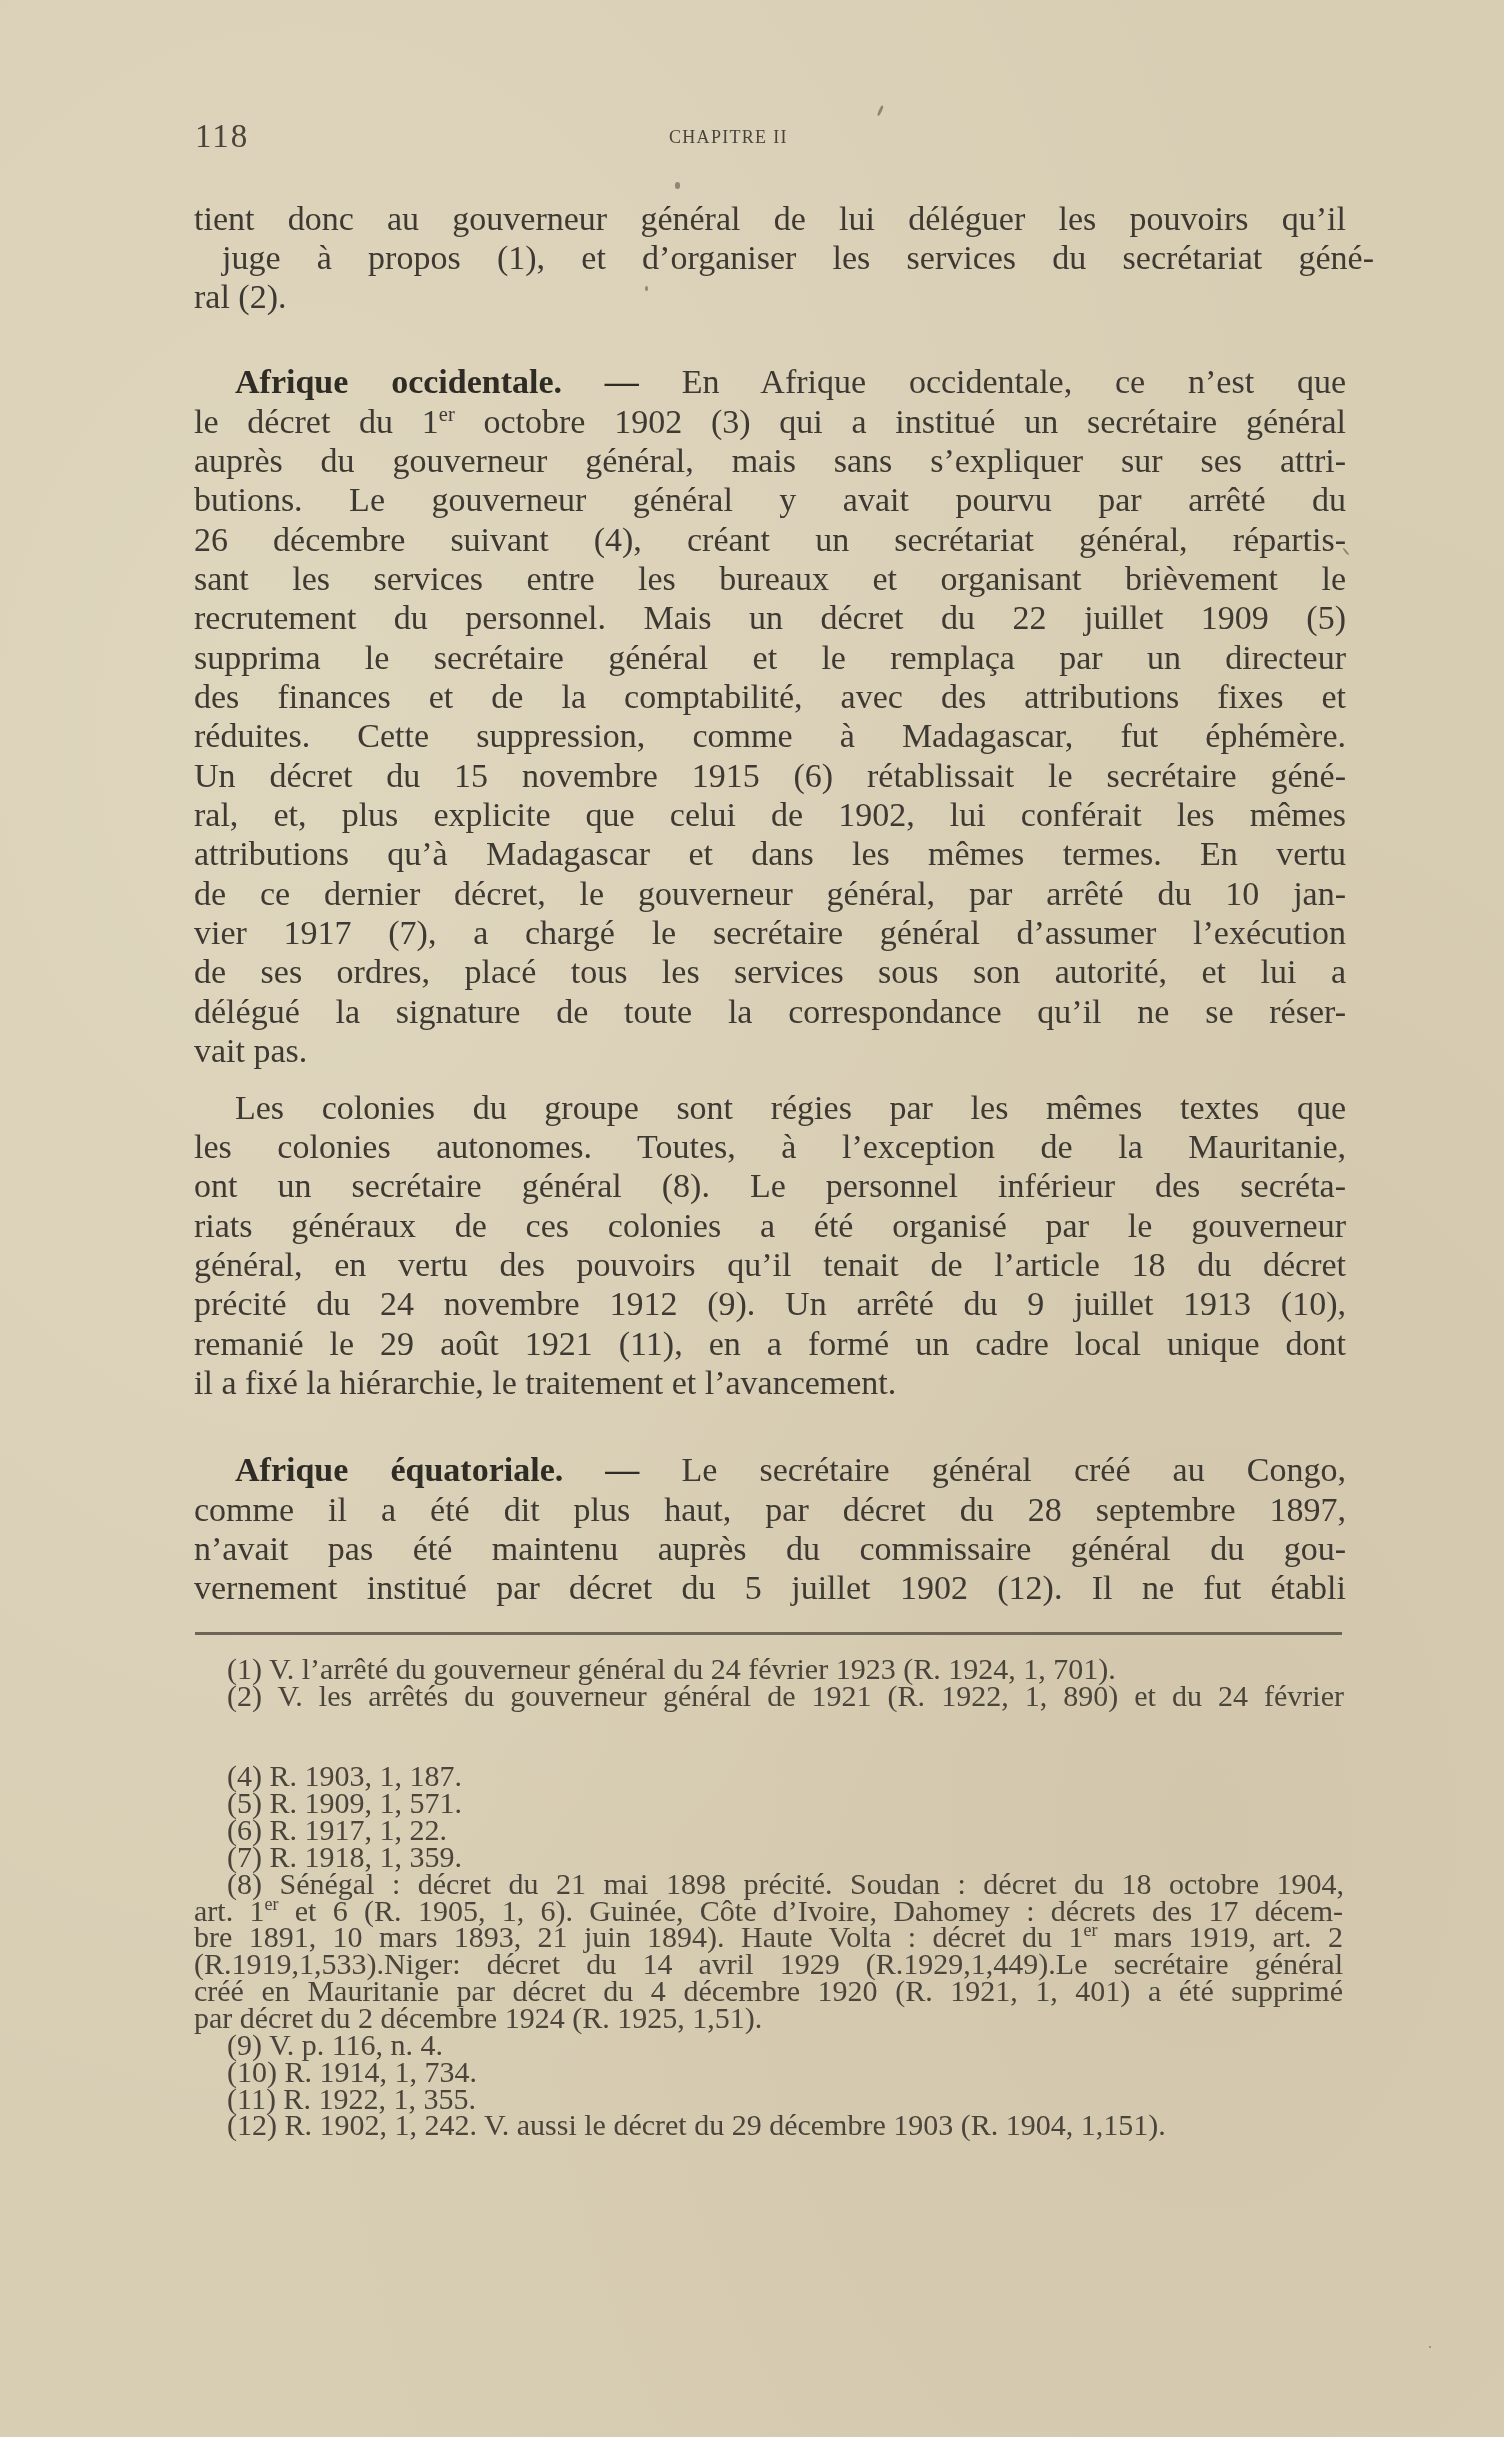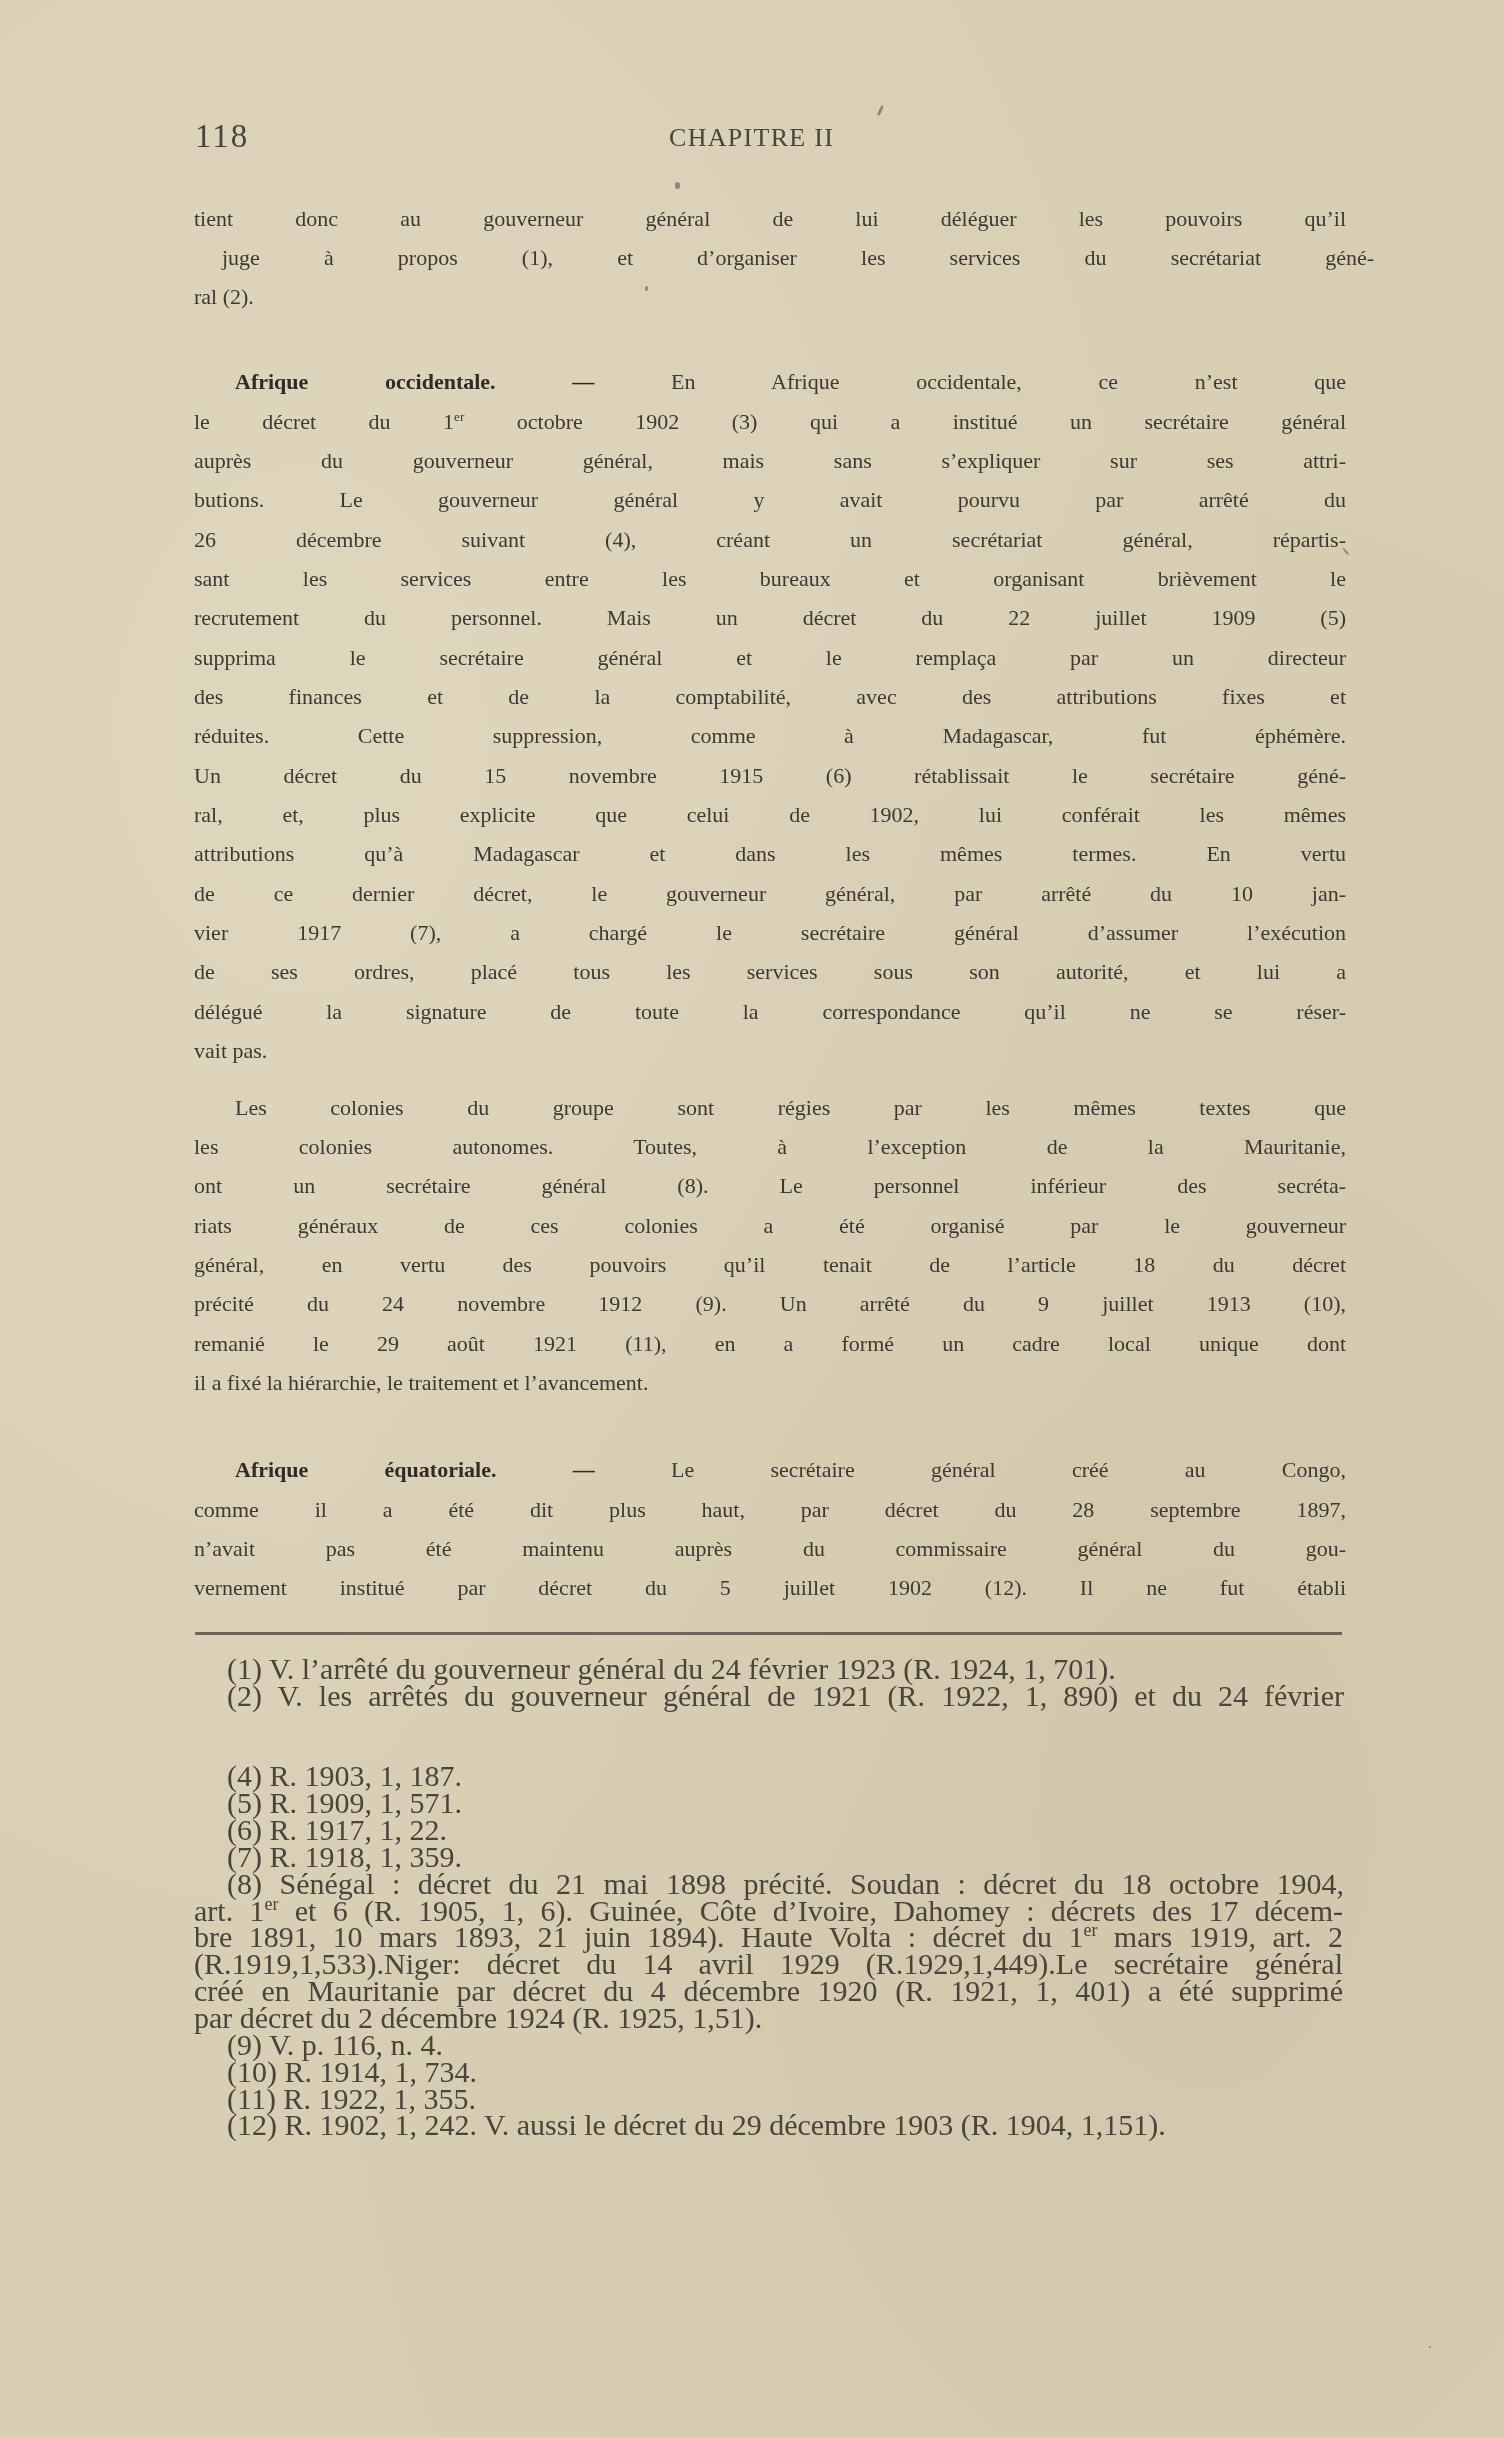--- a/index.html
+++ b/index.html
@@ -40,37 +40,37 @@
     font-size: 33px;
     line-height: 39px;
     letter-spacing: 2px;
     color: #4a443b;
   }
   .chapter-title {
     position: absolute;
     left: 474px;
     top: 3.9px;
     font-family: "Liberation Serif", "DejaVu Serif", serif;
-    font-size: 26px;
+    font-size: 18px;
     line-height: 33px;
     letter-spacing: 1.3px;
     color: #4a443b;
   }
   .text-block {
     position: absolute;
     left: 194px;
     width: 1152px;
   }
   .line {
     position: absolute;
     left: 0;
     width: 1152px;
     height: 39px;
     font-family: "Liberation Serif", "DejaVu Serif", serif;
-    font-size: 22px;
+    font-size: 34px;
     line-height: 39px;
     white-space: nowrap;
     text-align: justify;
     text-align-last: justify;
     color: #3e3932;
   }
   .line.last {
     text-align-last: left;
   }
   .line.indent {

